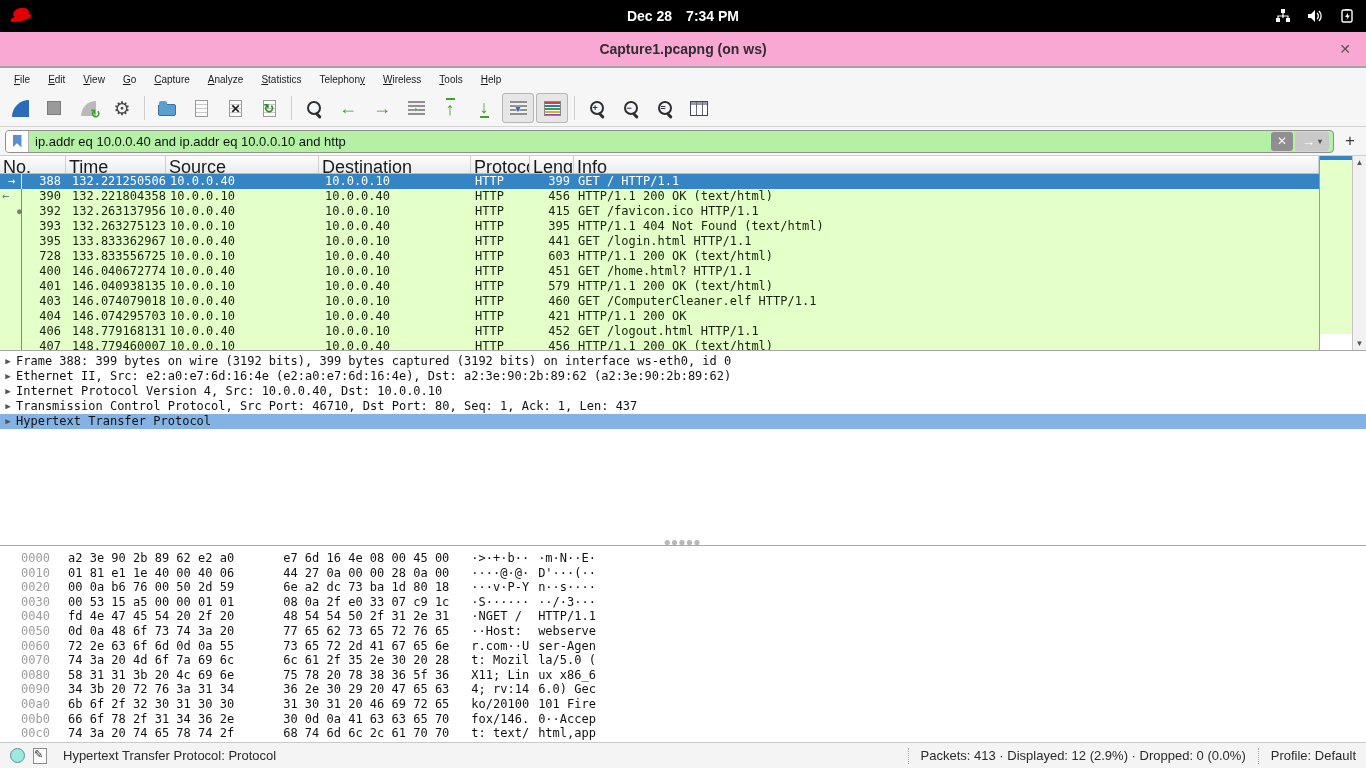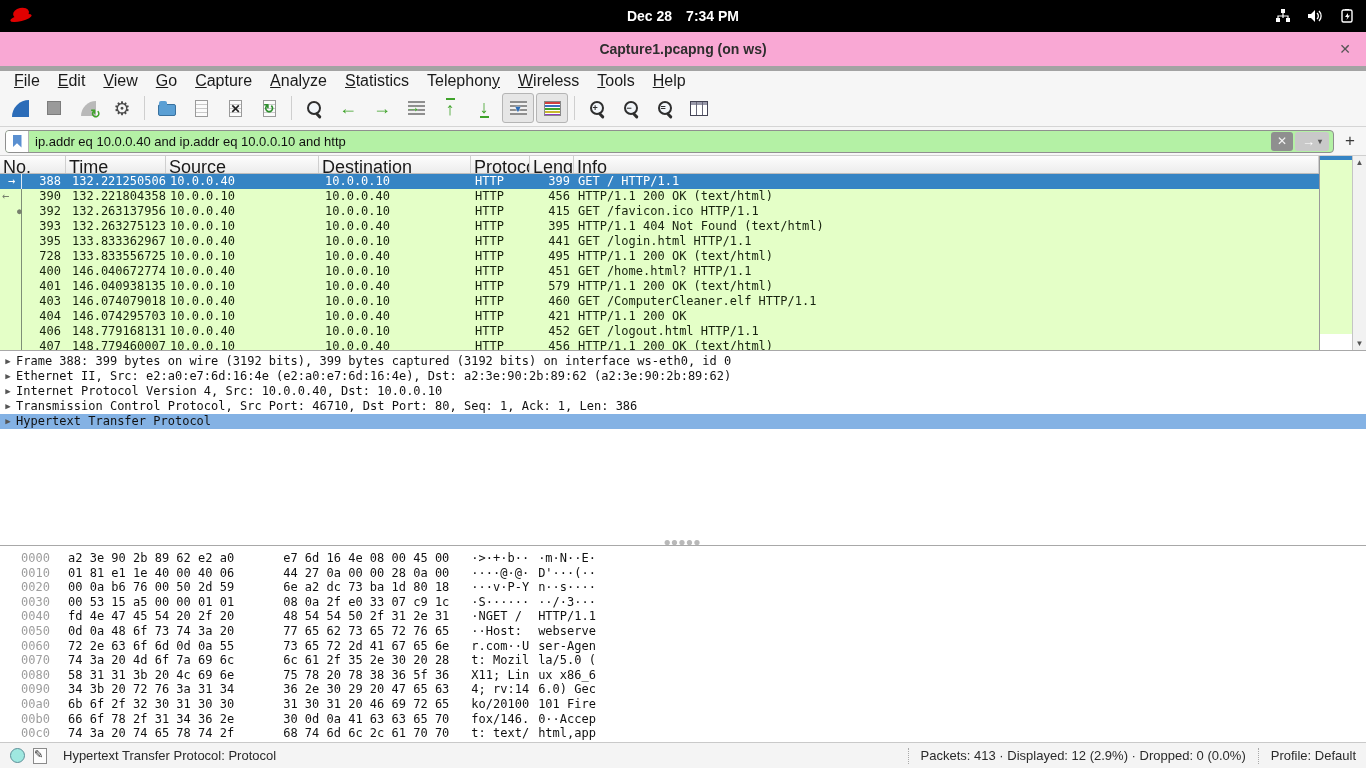--- a/index.html
+++ b/index.html
@@ -22,23 +22,23 @@
 
   
   .titlebar { height:34px; background:#f9a8d4; position:relative; flex:0 0 34px;
               display:flex; align-items:center; justify-content:center; }
   .title { font-weight:bold; font-size:14px; color:#2e2e2e; }
   .win-close { position:absolute; right:10px; top:6px; width:22px; height:22px;
                display:flex; align-items:center; justify-content:center;
                color:#555; font-size:14px; border-radius:50%; }
 
   
-  .menubar { height:24px; background:#f6f6f6; border-top:5px solid #a3a3a3;
+  .menubar { height:24px; background:#f6f6f6; border-top:2px solid #a3a3a3;
              display:flex; align-items:center; padding:0 6px; gap:2px; flex:0 0 24px;
-             font-size:16px; color:#1a1a1a; }
+             font-size:10px; color:#1a1a1a; }
   .menu-item { padding:2px 8px; }
   .menu-item u { text-decoration:underline; }
 
   
   .toolbar { height:37px; background:#f6f6f6; border-bottom:1px solid #d5d5d5;
              display:flex; align-items:center; padding:0 4px; gap:2px; flex:0 0 37px; }
   .tbtn { width:32px; height:30px; display:flex; align-items:center; justify-content:center;
           border-radius:3px; border:1px solid transparent; position:relative; }
   .tbtn.active { background:#e6e6e6; border:1px solid #b5b5b5; }
   .tsep { width:1px; height:24px; background:#cfcfcf; margin:0 4px; }
@@ -380,21 +380,21 @@
         </div>
         <div class="prow">
           <span class="c-no">
             <span class="mk mk-line"></span>
             <span class="num">728</span>
           </span>
           <span class="c-time">133.833556725</span>
           <span class="c-src">10.0.0.10</span>
           <span class="c-dst">10.0.0.40</span>
           <span class="c-proto">HTTP</span>
-          <span class="c-len">495</span>
+          <span class="c-len">603</span>
           <span class="c-info">HTTP/1.1 200 OK  (text/html)</span>
         </div>
         <div class="prow">
           <span class="c-no">
             <span class="mk mk-line"></span>
             <span class="num">400</span>
           </span>
           <span class="c-time">146.040672774</span>
           <span class="c-src">10.0.0.40</span>
           <span class="c-dst">10.0.0.10</span>
@@ -481,21 +481,21 @@
       <div class="drow">
         <span class="tri">▶</span>
         <span>Ethernet II, Src: e2:a0:e7:6d:16:4e (e2:a0:e7:6d:16:4e), Dst: a2:3e:90:2b:89:62 (a2:3e:90:2b:89:62)</span>
       </div>
       <div class="drow">
         <span class="tri">▶</span>
         <span>Internet Protocol Version 4, Src: 10.0.0.40, Dst: 10.0.0.10</span>
       </div>
       <div class="drow">
         <span class="tri">▶</span>
-        <span>Transmission Control Protocol, Src Port: 46710, Dst Port: 80, Seq: 1, Ack: 1, Len: 386</span>
+        <span>Transmission Control Protocol, Src Port: 46710, Dst Port: 80, Seq: 1, Ack: 1, Len: 437</span>
       </div>
       <div class="drow sel">
         <span class="tri">▶</span>
         <span>Hypertext Transfer Protocol</span>
       </div>
       <div class="grip">●●●●●</div>
   </div>
 
   <div class="bytes" id="bytes">
       <div class="hrow"><span class="off">0000</span><span class="hx">a2 3e 90 2b 89 62 e2 a0</span><span class="hx2">e7 6d 16 4e 08 00 45 00</span><span class="as">·&gt;·+·b··</span><span>·m·N··E·</span></div>

